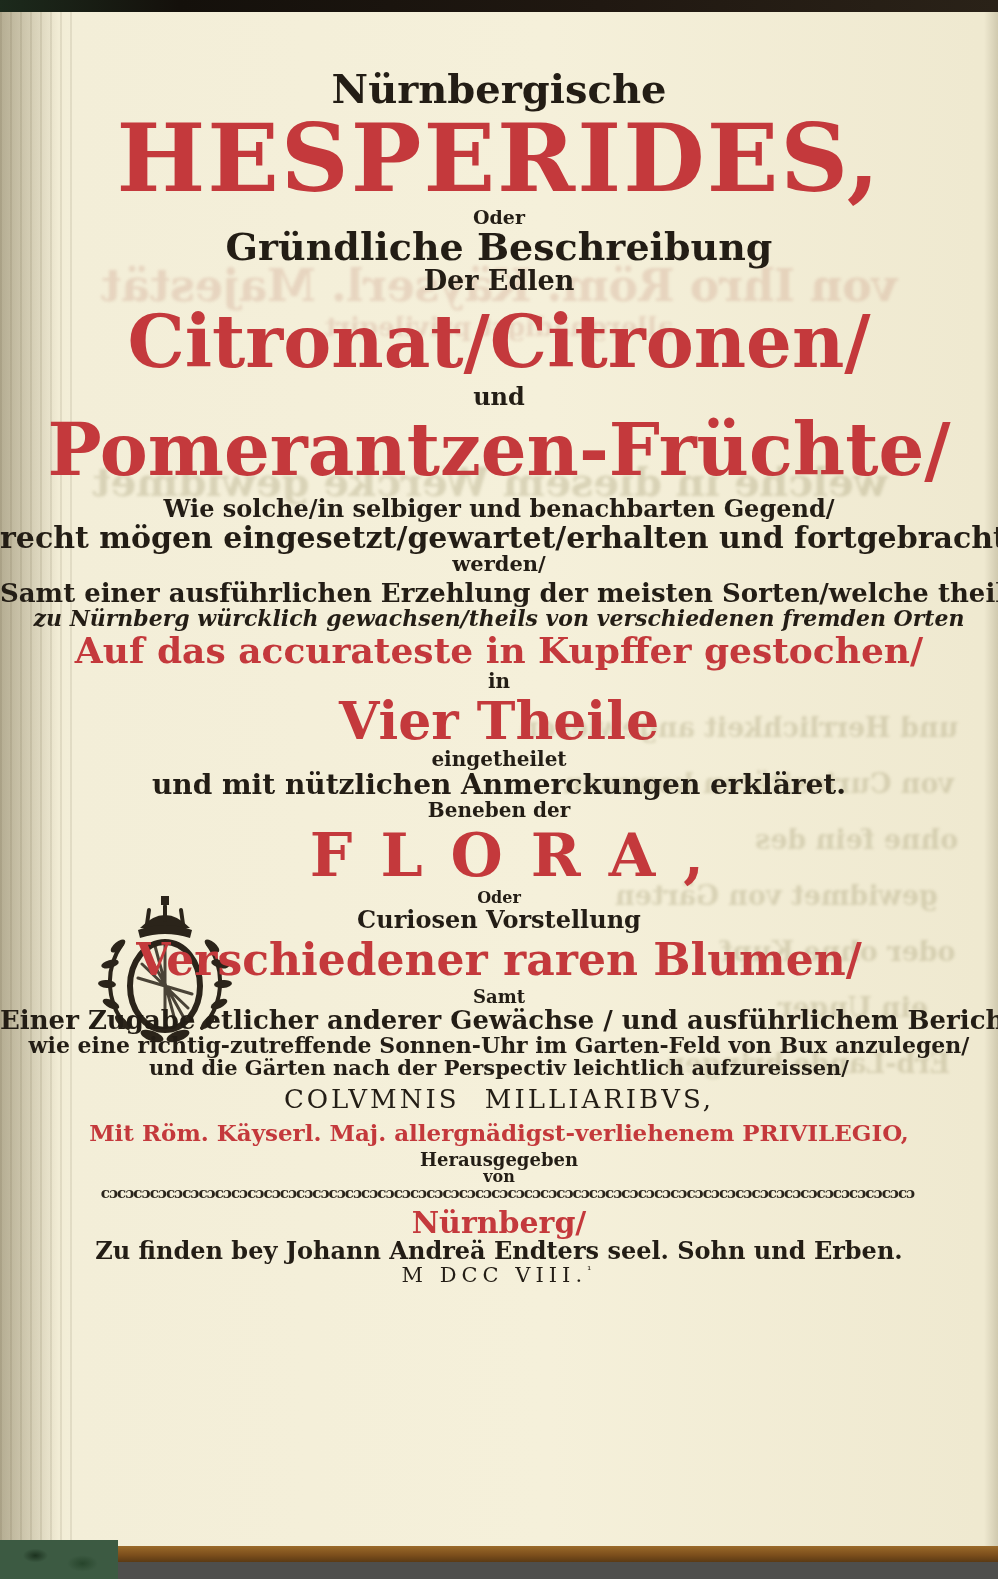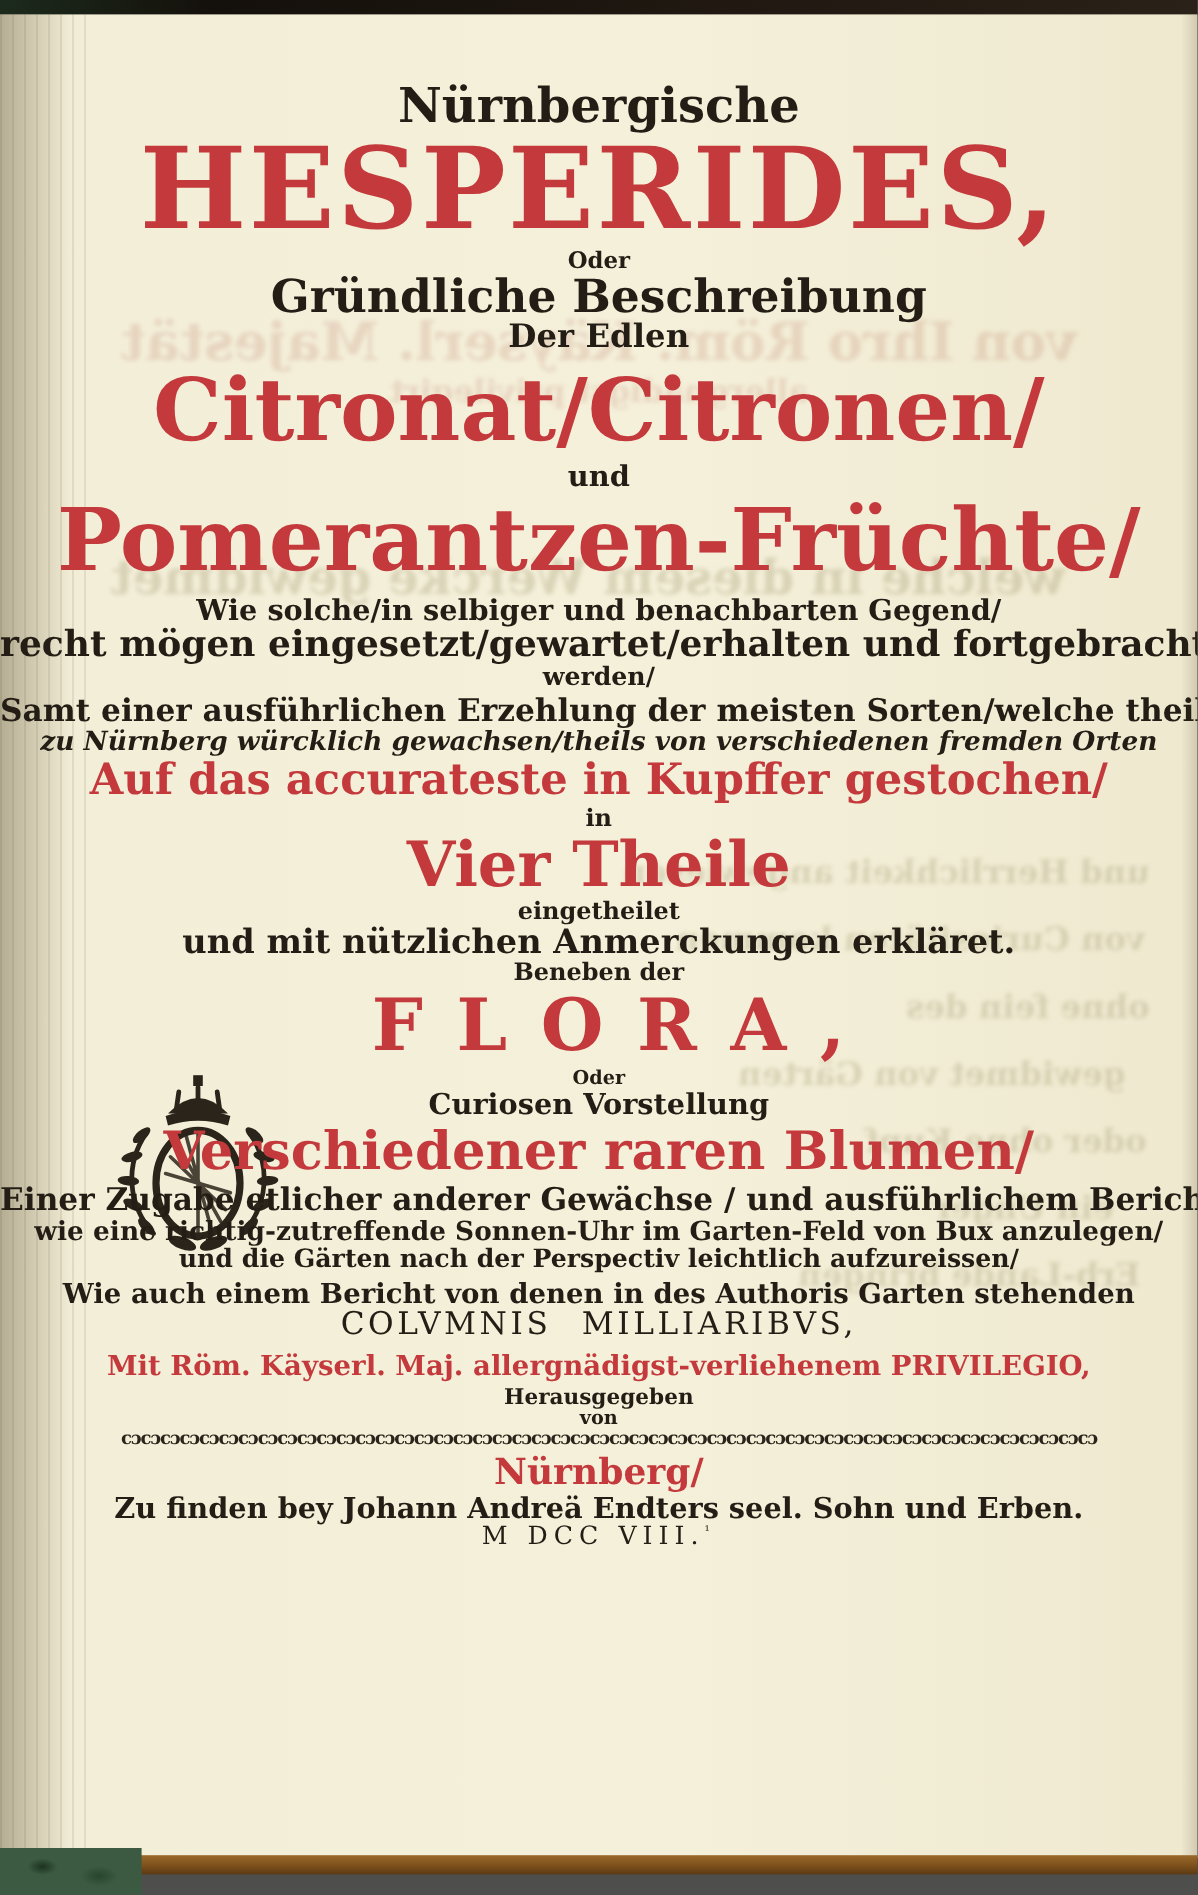--- a/index.html
+++ b/index.html
@@ -176,24 +176,24 @@
     <div class="line bl red auf-das">Auf das accurateste in Kupffer gestochen/</div>
     <div class="line bl in-word">in</div>
     <div class="line bl red vier-theile">Vier Theile</div>
     <div class="line bl eingeth">eingetheilet</div>
     <div class="line bl anmerck">und mit nützlichen Anmerckungen erkläret.</div>
     <div class="line bl beneben">Beneben der</div>
     <div class="line bl red flora">FLORA,</div>
     <div class="line bl oder-2">Oder</div>
     <div class="line bl curiosen">Curiosen Vorstellung</div>
     <div class="line bl red blumen">Verschiedener raren Blumen/</div>
+    <div class="line bl samt-2">Samt</div>
     <div class="line bl zugabe">Einer Zugabe etlicher anderer Gewächse / und ausführlichem Bericht/</div>
     <div class="line bl sonnenuhr">wie eine richtig-zutreffende Sonnen-Uhr im Garten-Feld von Bux anzulegen/</div>
     <div class="line bl perspectiv">und die Gärten nach der Perspectiv leichtlich aufzureissen/</div>
-    <div class="line bl bericht">Wie auch einem Bericht von denen in des Authoris Garten stehenden</div>
     <div class="line columnis">COLVMNIS MILLIARIBVS,</div>
     <div class="line bl red privileg">Mit Röm. Käyserl. Maj. allergnädigst-verliehenem PRIVILEGIO,</div>
     <div class="line bl herausg">Herausgegeben</div>
     <div class="line bl von-word">von</div>
     <div class="line ornament">cɔcɔcɔcɔcɔcɔcɔcɔcɔcɔcɔcɔcɔcɔcɔcɔcɔcɔcɔcɔcɔcɔcɔcɔcɔcɔcɔcɔcɔcɔcɔcɔcɔcɔcɔcɔcɔcɔcɔcɔcɔcɔcɔcɔcɔcɔcɔcɔcɔcɔ</div>
     <div class="line bl red city">Nürnberg/</div>
     <div class="line bl publisher">Zu finden bey Johann Andreä Endters seel. Sohn und Erben.</div>
     <div class="line year">
       <span>M DCC VIII.</span><sup>¹</sup>
     </div>

